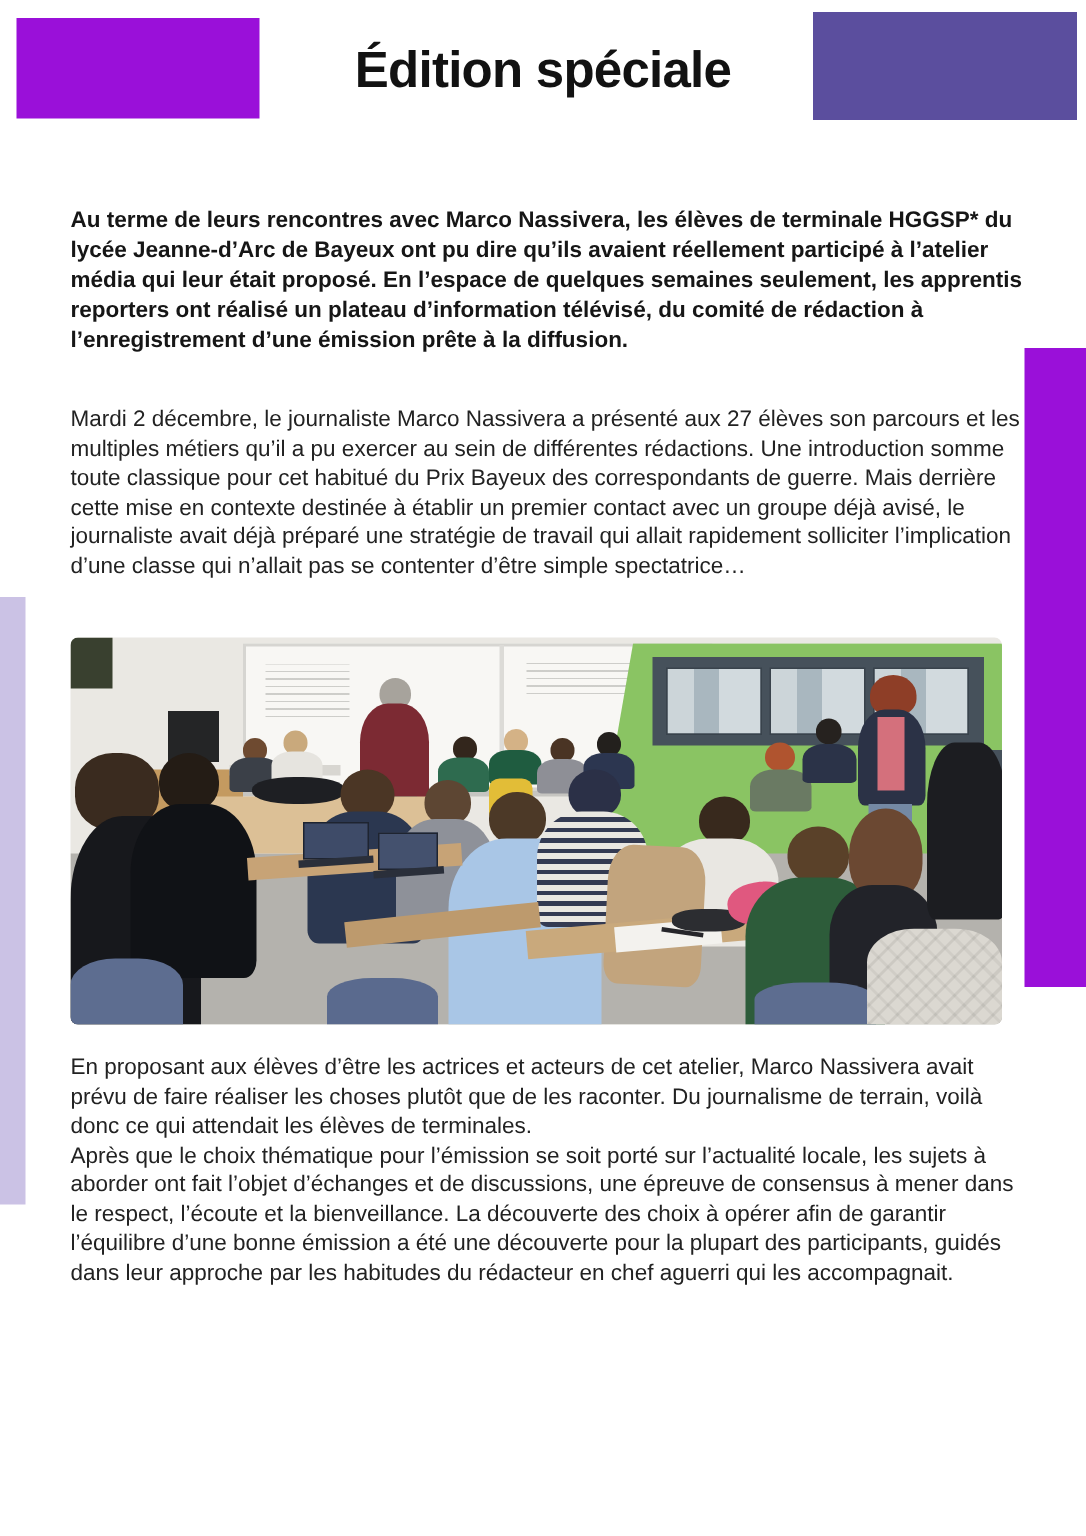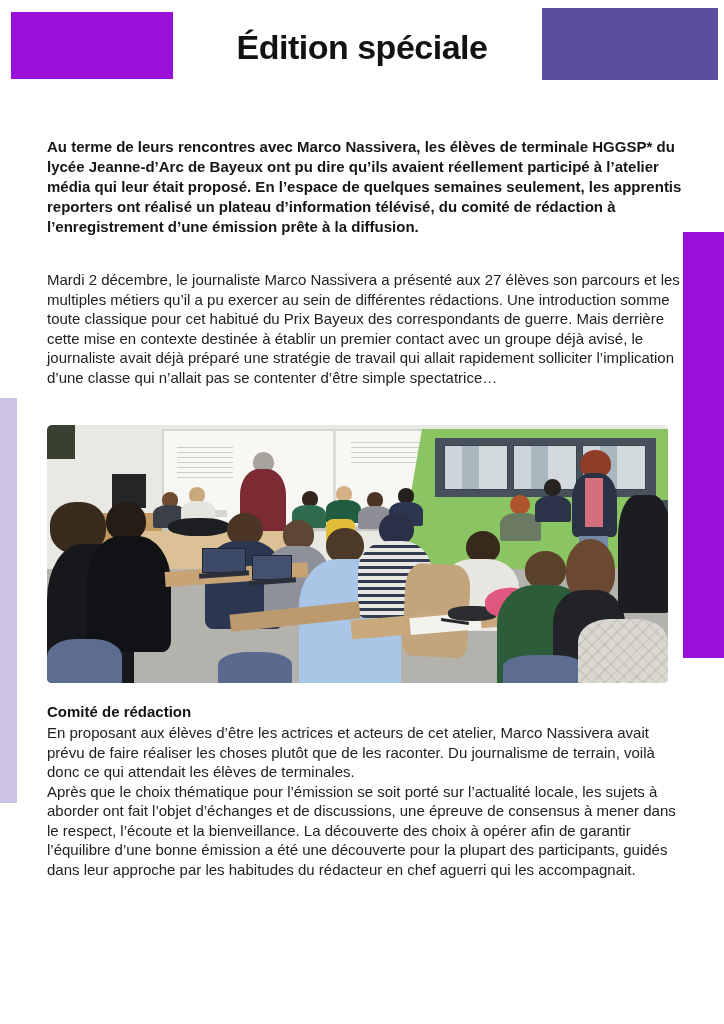--- a/index.html
+++ b/index.html
@@ -160,21 +160,20 @@
     <div class="ph" style="left:83.5%;top:44%;width:8%;height:24%;background:#6b4832;border-radius:50% 50% 40% 40%"></div>
     <div class="ph" style="left:81.5%;top:64%;width:11.5%;height:32%;background:#222329;border-radius:40% 40% 0 0"></div>
     <div class="ph" style="left:92%;top:27%;width:8.5%;height:46%;background:#1c1d21;border-radius:35% 35% 10% 10%"></div>
     <div class="ph" style="left:0;top:83%;width:12%;height:17%;background:#5d6d90;border-radius:40% 40% 0 0"></div>
     <div class="ph" style="left:27.5%;top:88%;width:12%;height:12%;background:#5a6a8e;border-radius:40% 40% 0 0"></div>
     <div class="ph" style="left:73.5%;top:89%;width:13%;height:11%;background:#5d6d90;border-radius:40% 40% 0 0"></div>
     <div class="ph quilt" style="left:85.5%;top:75%;width:14.5%;height:25%;border-radius:35% 35% 0 0"></div>
   </figure>
 
   <section class="section sec-comite">
-    <h2>Comité de rédaction</h2>
     <p>En proposant aux élèves d’être les actrices et acteurs de cet atelier, Marco Nassivera avait prévu de faire réaliser les choses plutôt que de les raconter. Du journalisme de terrain, voilà donc ce qui attendait les élèves de terminales.</p>
     <p>Après que le choix thématique pour l’émission se soit porté sur l’actualité locale, les sujets à aborder ont fait l’objet d’échanges et de discussions, une épreuve de consensus à mener dans le respect, l’écoute et la bienveillance. La découverte des choix à opérer afin de garantir l’équilibre d’une bonne émission a été une découverte pour la plupart des participants, guidés dans leur approche par les habitudes du rédacteur en chef aguerri qui les accompagnait.</p>
   </section>
 
   <footer class="footer">
     <span>*HGGSP : Histoire, Géographie, Géopolitique et Sciences politiques</span>
   </footer>
 
 </div>
 

